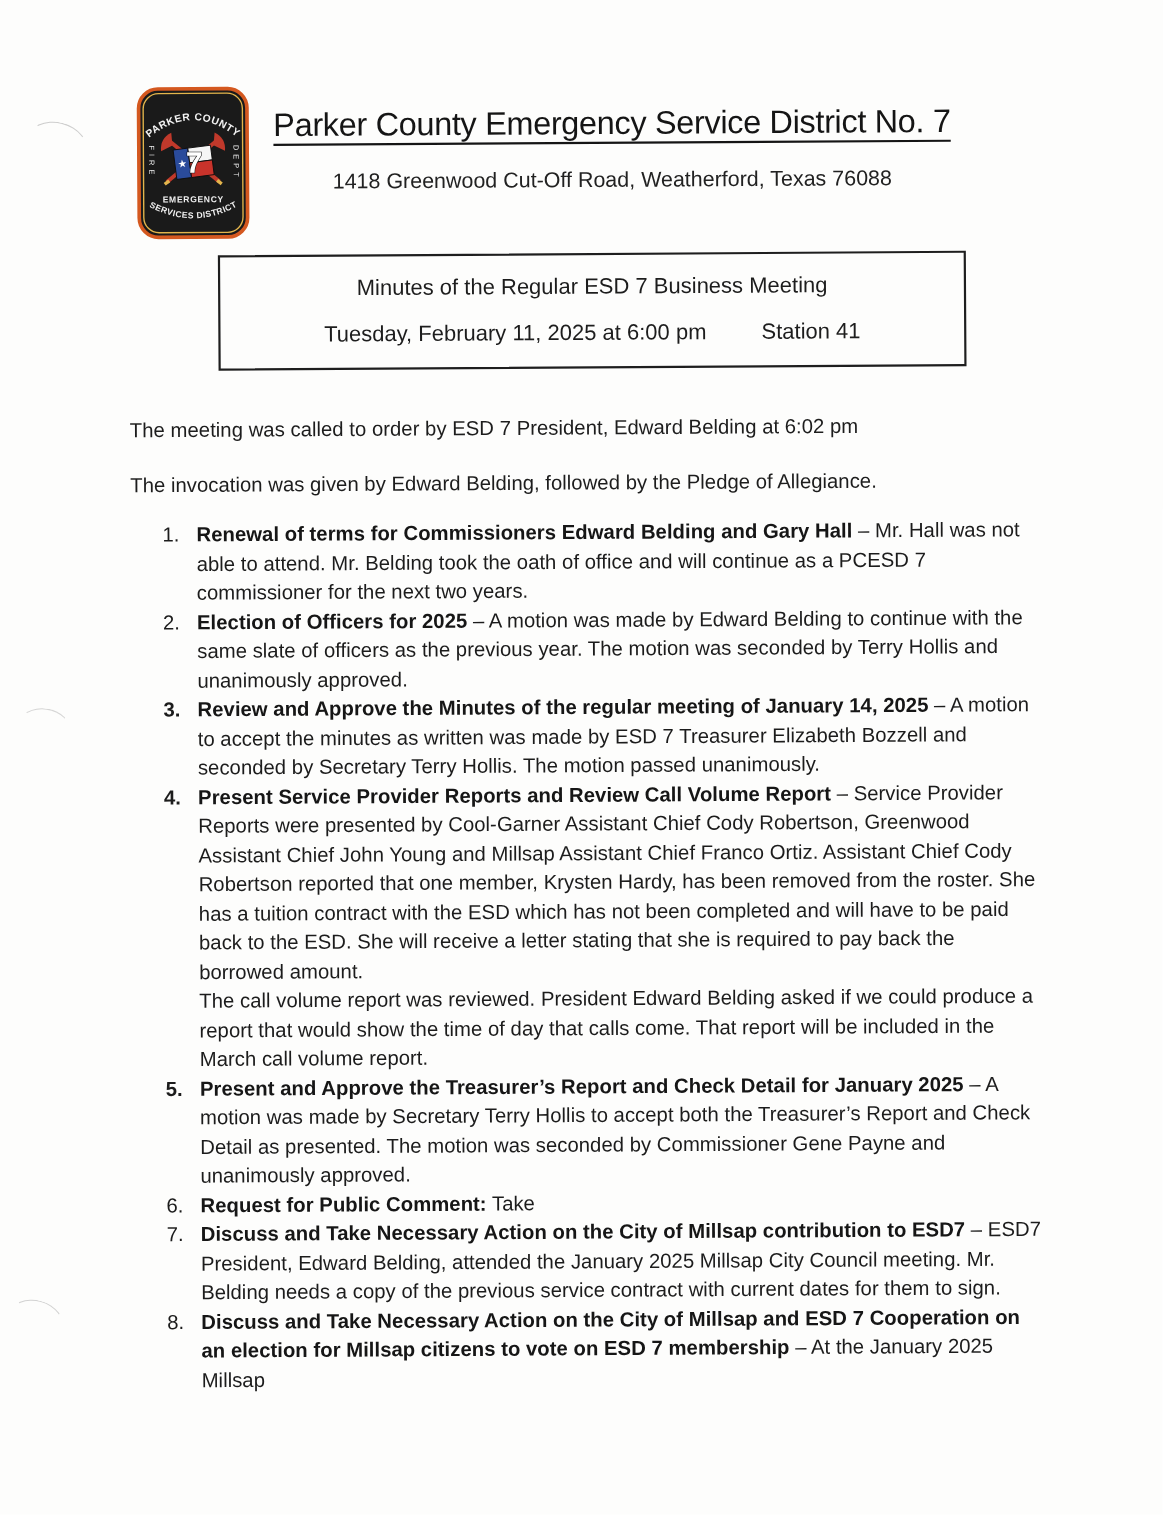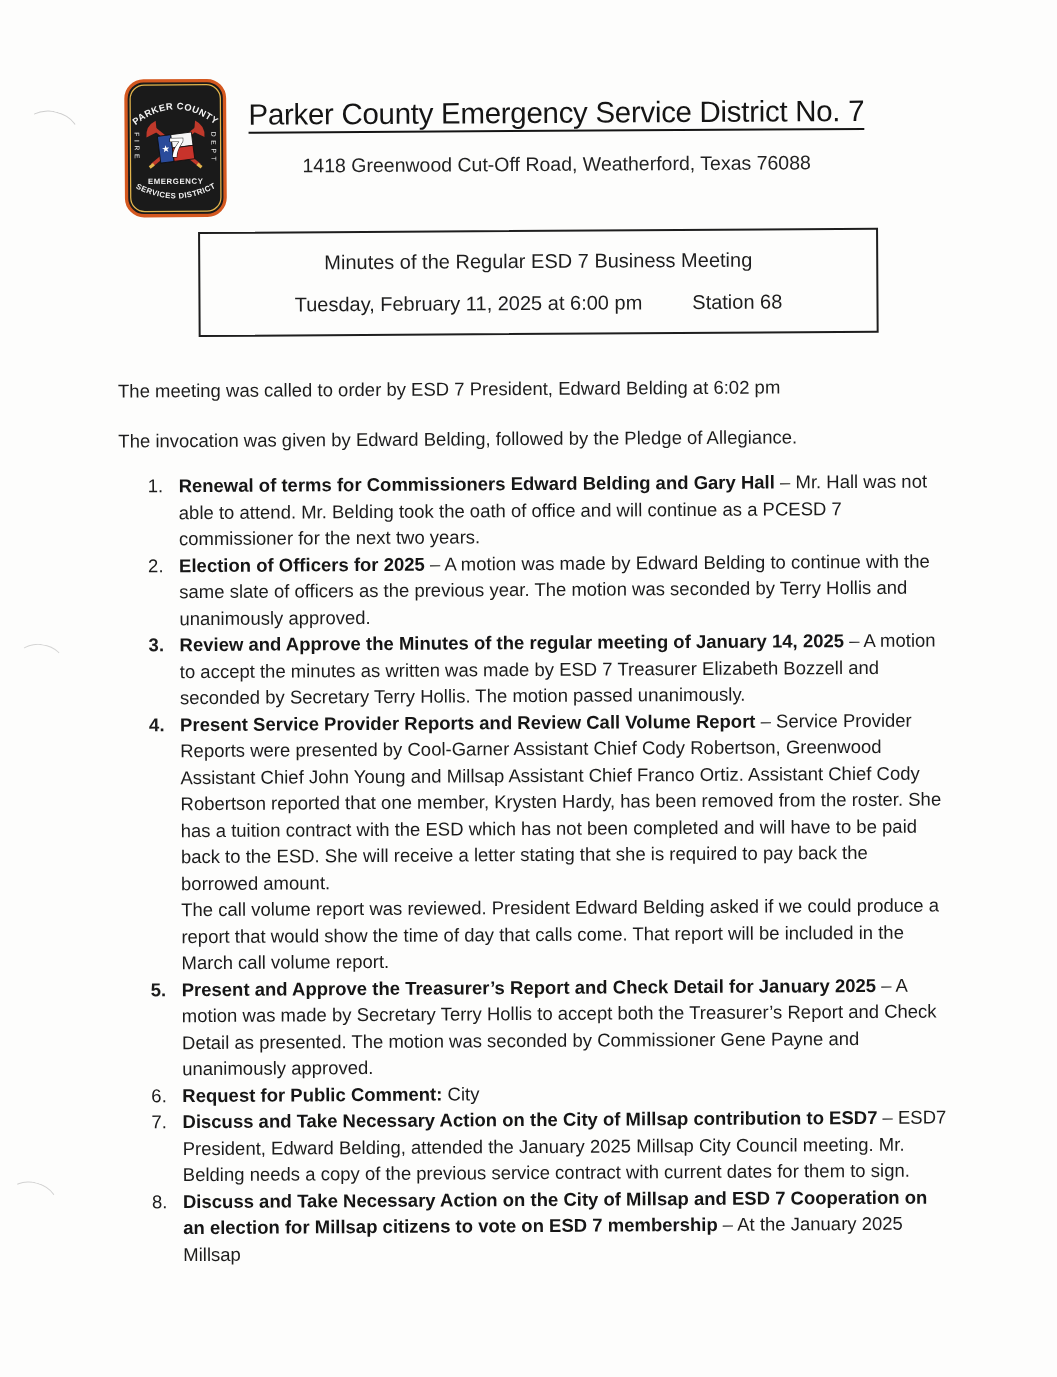--- a/index.html
+++ b/index.html
@@ -107,21 +107,21 @@
       <div class="header-text">
         <h1 class="doc-title">Parker County Emergency Service District No. 7</h1>
         <div class="address">1418 Greenwood Cut-Off Road, Weatherford, Texas  76088</div>
       </div>
     </div>
 
     <div class="meeting-box">
       <div>Minutes of the Regular ESD 7 Business Meeting</div>
       <div class="meeting-line2">
         <span>Tuesday, February 11, 2025 at 6:00 pm</span>
-        <span>Station 68</span>
+        <span>Station 41</span>
       </div>
     </div>
 
     <p class="intro-p p1">The meeting was called to order by ESD 7 President, Edward Belding at 6:02 pm</p>
     <p class="intro-p p2">The invocation was given by Edward Belding, followed by the Pledge of Allegiance.</p>
 
     <ol class="agenda">
       <li>
         <span class="num">1.</span>
         <span class="txt"><b>Renewal of terms for Commissioners Edward Belding and Gary Hall</b><span> – </span><span>Mr. Hall was not able to attend.  Mr. Belding took the oath of office and will continue as a PCESD 7 commissioner for the next two years.</span></span>
@@ -140,21 +140,21 @@
           <p><b>Present Service Provider Reports and Review Call Volume Report</b><span> – </span><span>Service Provider Reports were presented by Cool-Garner Assistant Chief Cody Robertson, Greenwood Assistant Chief John Young and Millsap Assistant Chief Franco Ortiz.  Assistant Chief  Cody Robertson reported that one member, Krysten Hardy, has been removed from the roster. She has a tuition contract with the ESD which has not been completed and will have to be paid back to the ESD.  She will receive a letter stating that she is required to pay back the borrowed amount.</span></p>
           <p>The call volume report was reviewed.  President Edward Belding asked if we could produce a report that would show the time of day that calls come.  That report will be included in the March call volume report.</p>
         </span>
       </li>
       <li>
         <span class="num nb">5.</span>
         <span class="txt"><b>Present and Approve the Treasurer’s Report and Check Detail for January 2025</b><span> – </span><span>A motion was made by Secretary Terry Hollis to accept both the Treasurer’s Report and Check Detail as presented.  The motion was seconded by Commissioner Gene Payne  and unanimously approved.</span></span>
       </li>
       <li>
         <span class="num">6.</span>
-        <span class="txt"><b>Request for Public Comment:</b><span>  </span><span>City</span></span>
+        <span class="txt"><b>Request for Public Comment:</b><span>  </span><span>Take</span></span>
       </li>
       <li>
         <span class="num">7.</span>
         <span class="txt"><b>Discuss and Take Necessary Action on the City of Millsap contribution to ESD7</b><span> – </span><span>ESD7 President, Edward Belding, attended the January 2025 Millsap City Council meeting.  Mr. Belding needs a copy of the previous service contract with current dates for them to sign.</span></span>
       </li>
       <li>
         <span class="num">8.</span>
         <span class="txt"><b>Discuss and Take Necessary Action on the City of Millsap and ESD 7 Cooperation on an election for Millsap citizens to vote on ESD 7 membership</b><span> – </span><span>At the January 2025 Millsap</span></span>
       </li>
     </ol>

